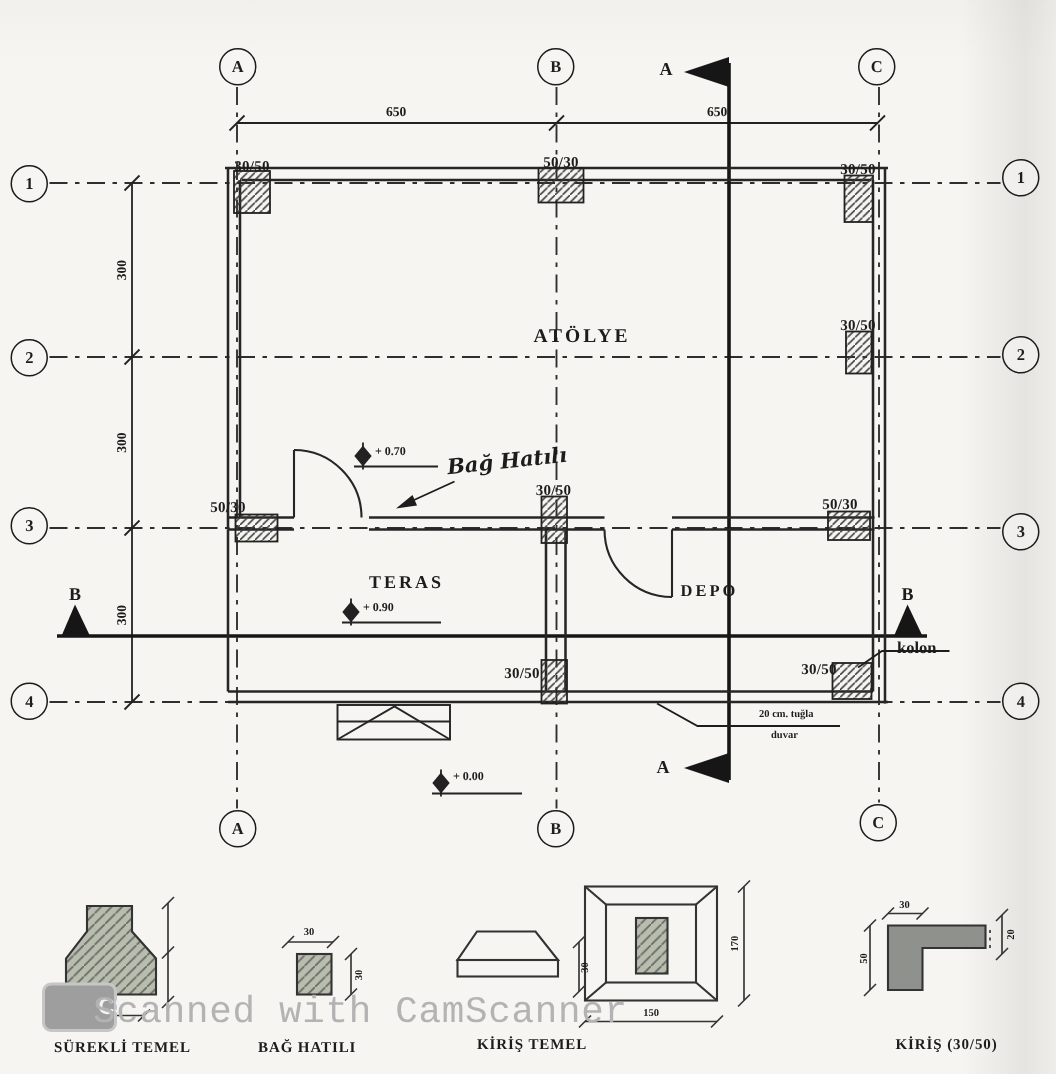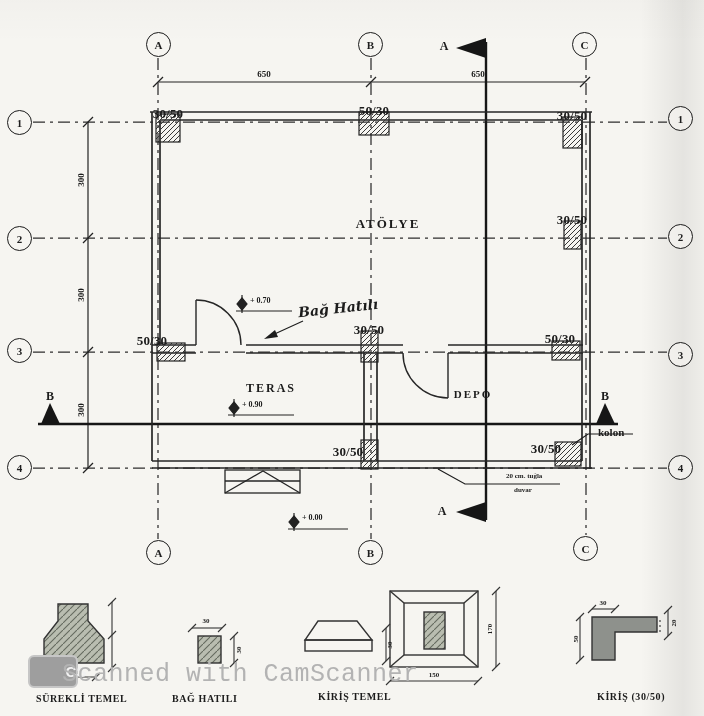--- a/index.html
+++ b/index.html
@@ -11,21 +11,21 @@
   }
   svg{position:absolute;left:0;top:0;}
   .t{position:absolute;font-weight:bold;white-space:nowrap;color:#1c1c1c;}
   .cc{transform:translateX(-50%);}
   .rotc{transform:translate(-50%,-50%) rotate(-90deg);}
   .circle{
     position:absolute;width:25px;height:25px;border:1.8px solid #1c1c1c;border-radius:50%;
     display:flex;align-items:center;justify-content:center;
     font-size:11px;font-weight:bold;box-sizing:border-box;background:rgba(246,245,241,0.6);
   }
-  .tag{font-size:13px;letter-spacing:0.2px;}
+  .tag{font-size:10px;letter-spacing:0.2px;}
   .dim{font-size:9px;}
   .room{letter-spacing:2px;}
   .lvl{font-size:8px;}
   .leg{font-size:10px;letter-spacing:0.6px;}
   .ldim{font-size:7px;}
   .hand{font-family:"DejaVu Serif",serif;font-style:italic;font-weight:bold;font-size:14px;transform:rotate(-6deg);}
   .wm-text{
     position:absolute;left:62px;top:660px;font-family:Liberation Mono, monospace;
     font-size:25px;font-weight:400;color:#b3b3b3;letter-spacing:0.5px;z-index:6;
   }

